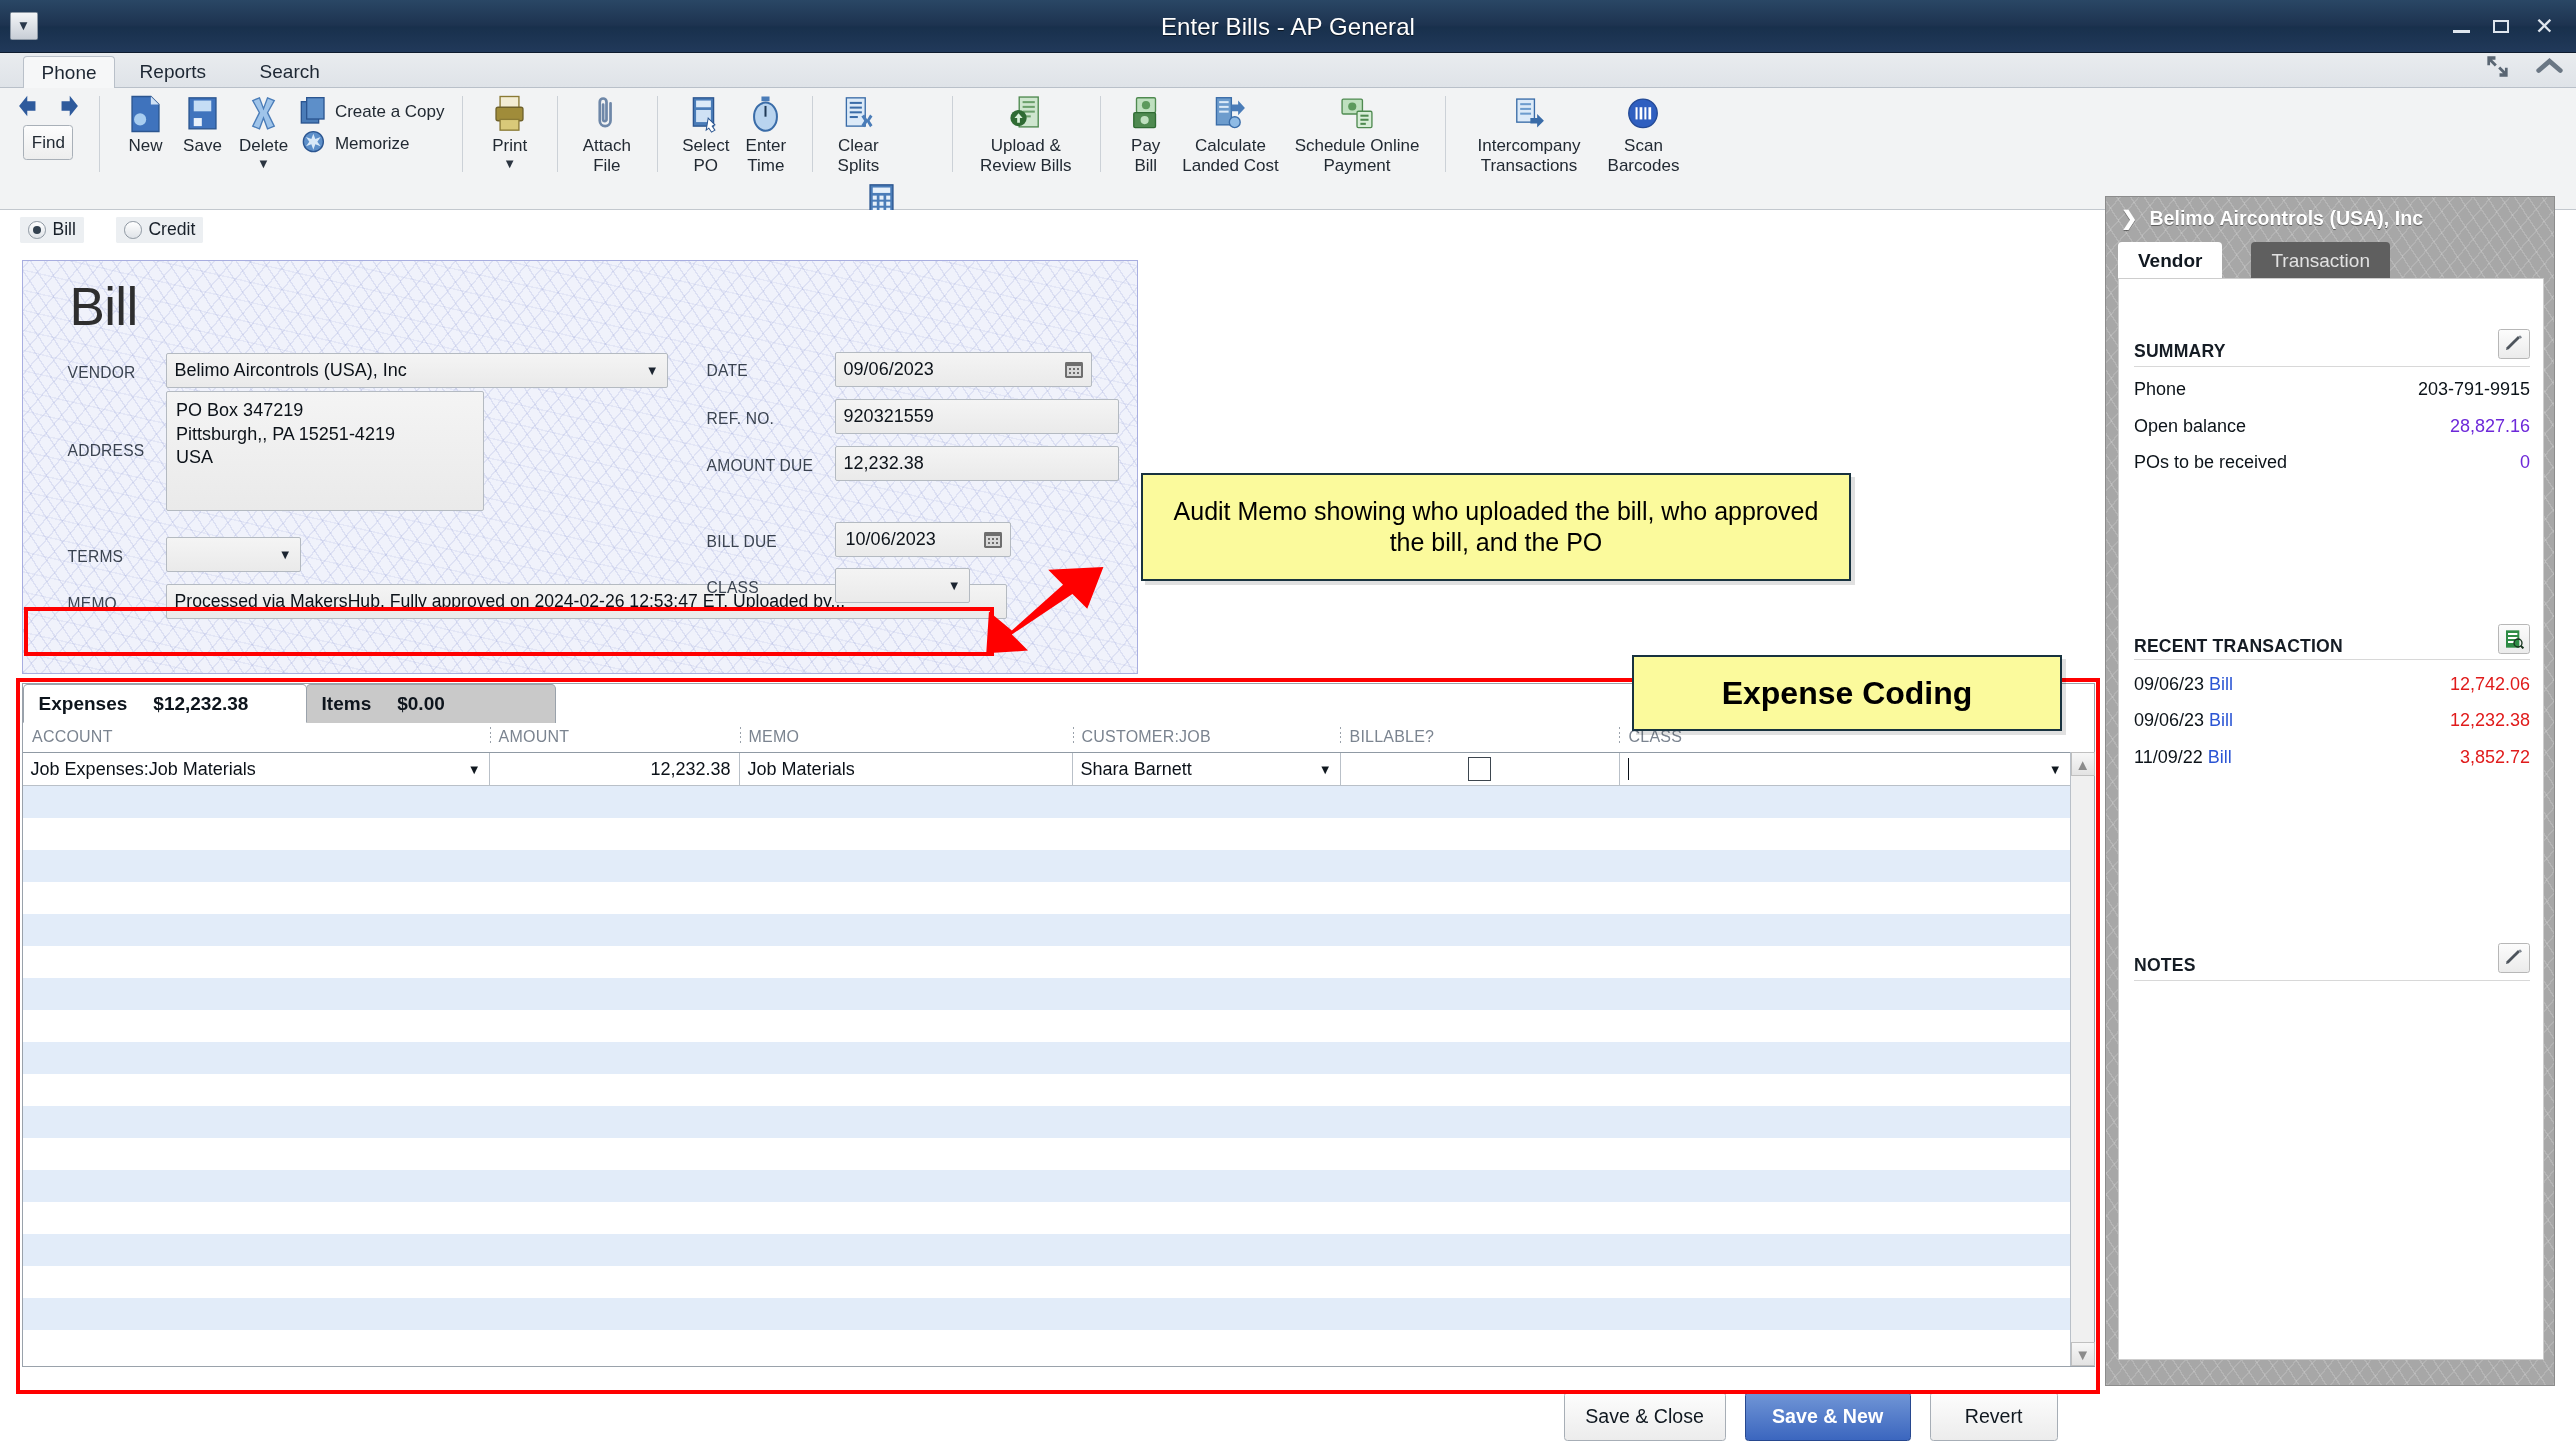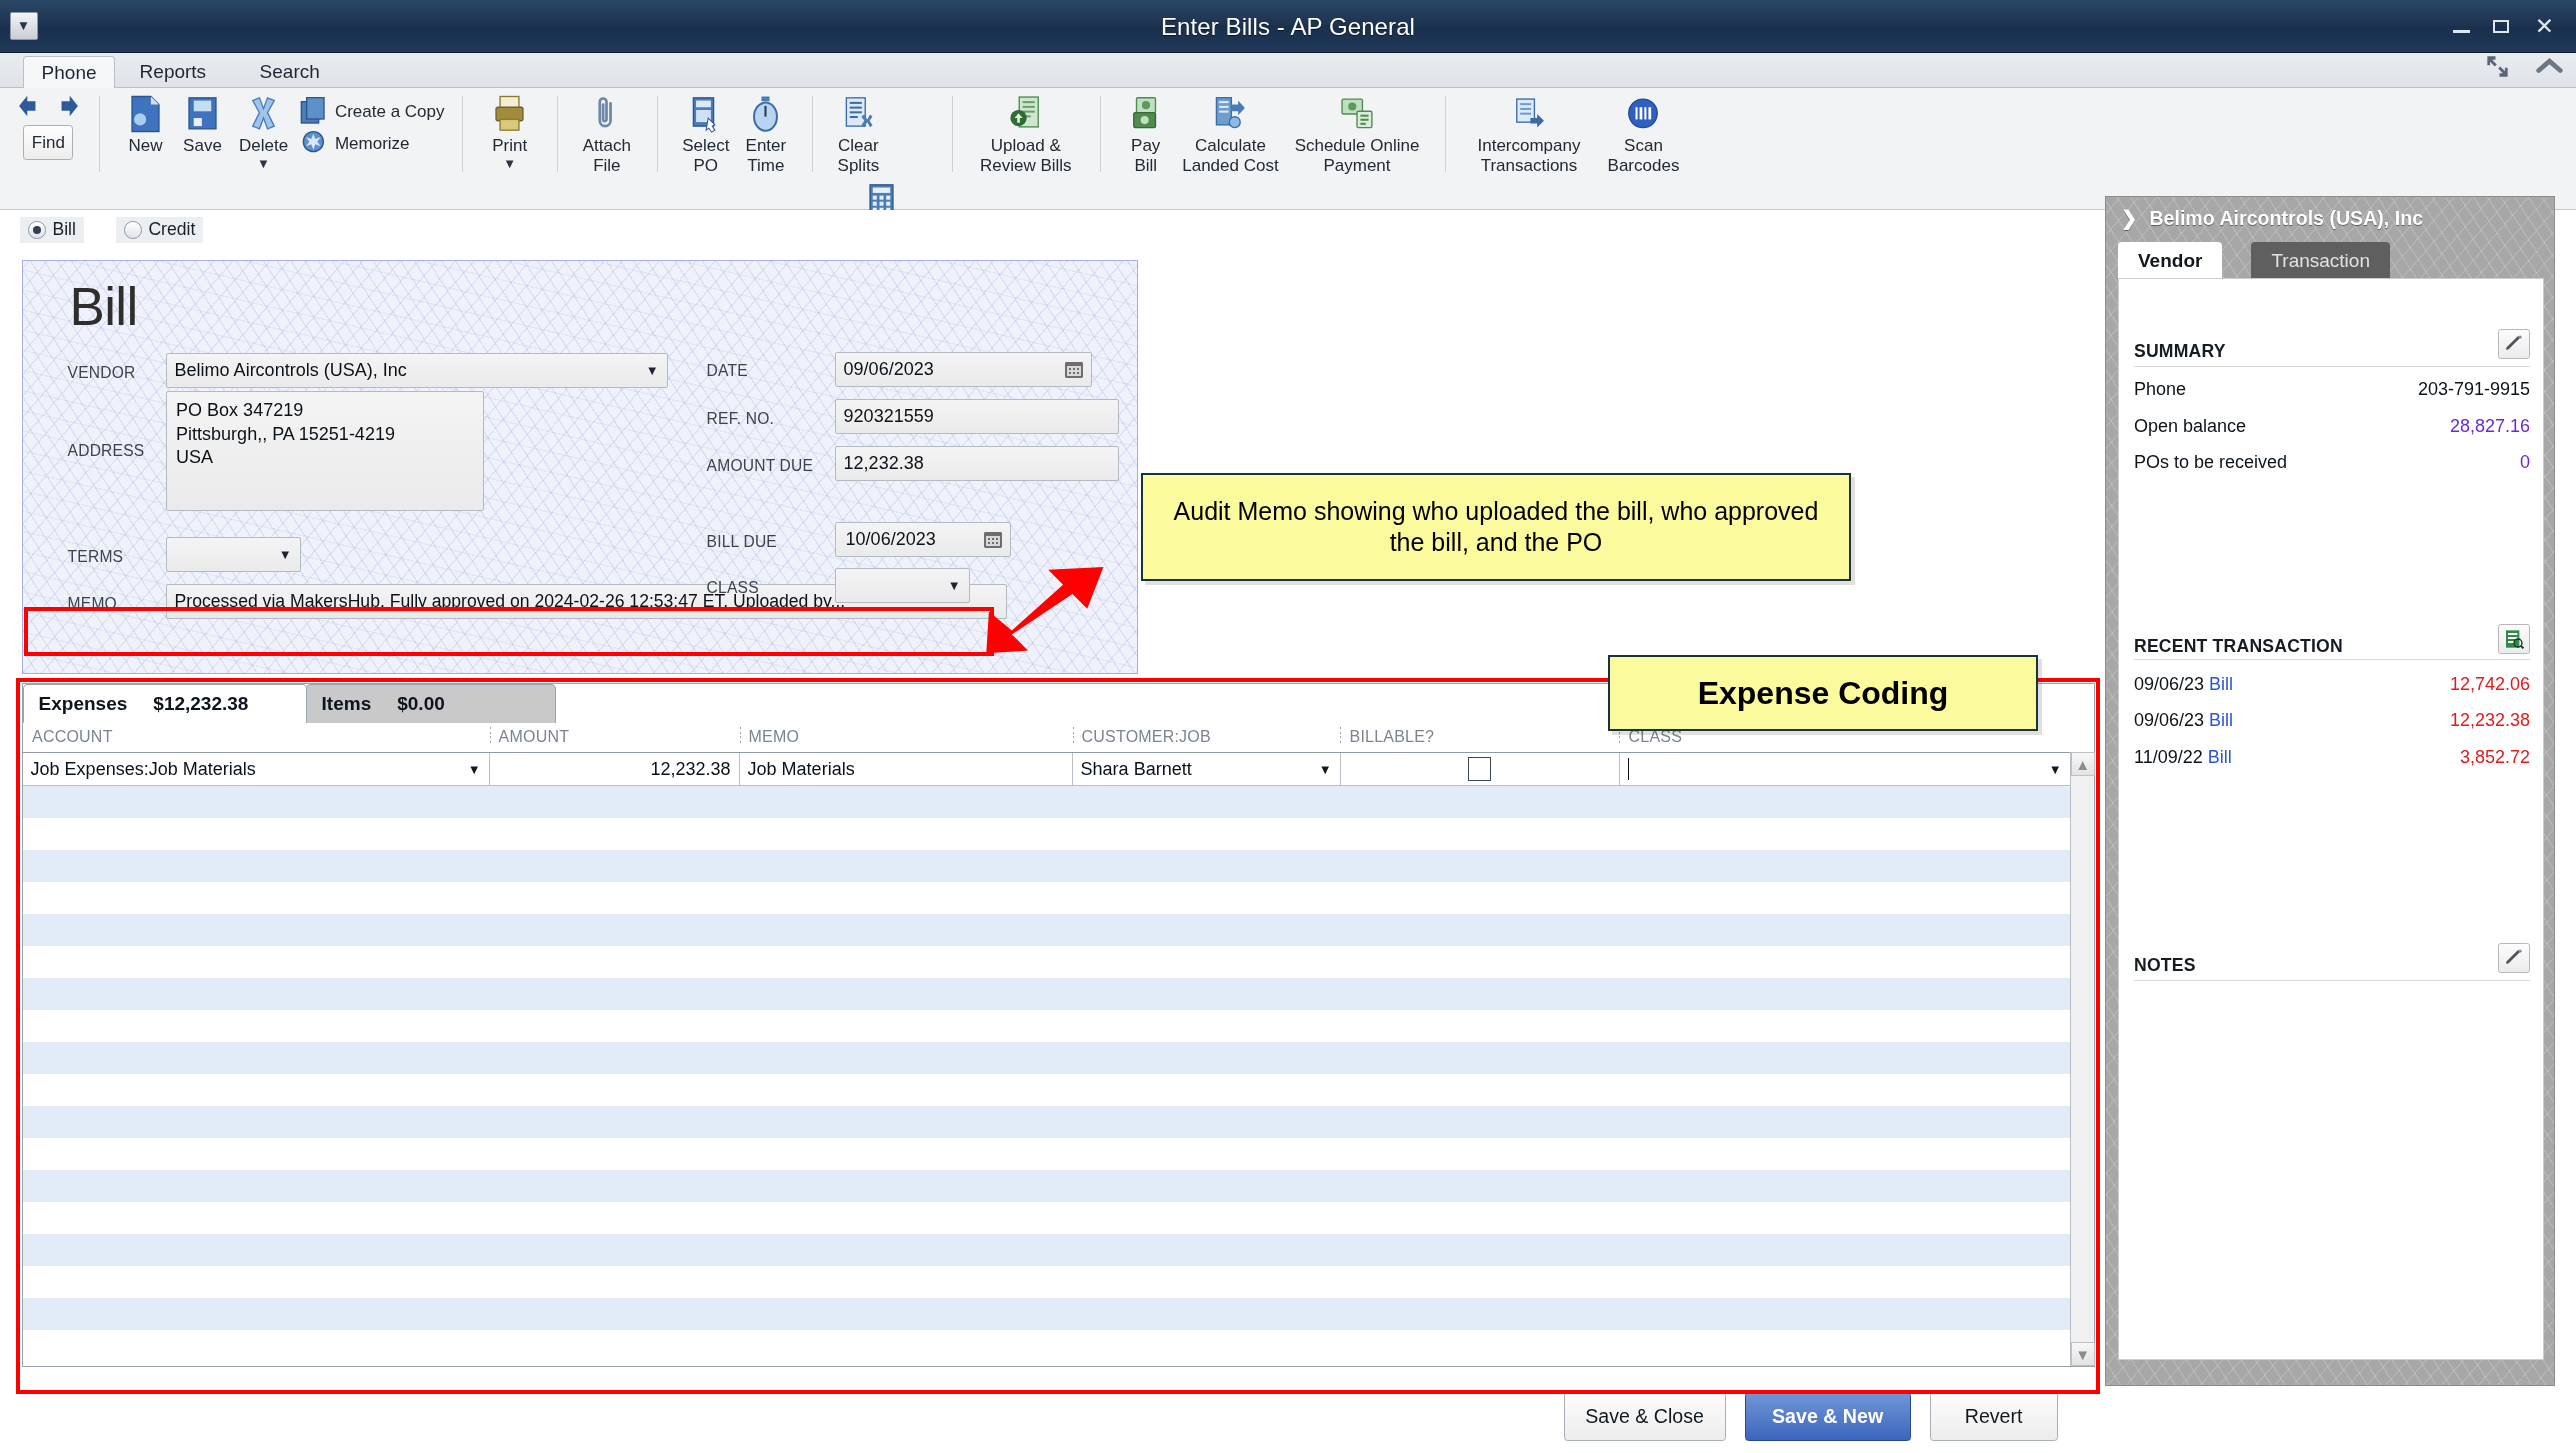--- a/index.html
+++ b/index.html
@@ -230,21 +230,21 @@
   .fbtn.primary { background: linear-gradient(to bottom,#7196d6,#3b66bf); border: 0.7px solid #27488f; color: #ffffff; font-weight: bold; }
 
   
   .redbox { position:absolute; border: 4.7px solid #ff0000; pointer-events:none; }
   .callout {
     position:absolute; background: #fbfa9c; border: 2.7px solid #18323f;
     display:flex; align-items:center; justify-content:center; text-align:center;
     color: #000; box-shadow: 4px 4px 0 rgba(0,0,0,.12);
   }
   .callout.memo { font-size: 25px; line-height: 1.25; padding: 0 15px; margin-left: 44px; }
-  .callout.coding { font-size: 32px; font-weight: bold; }
+  .callout.coding { font-size: 32px; font-weight: bold; margin-left: 24px; }
   .arrow { position:absolute; }
 </style>
 </head>
 <body>
 
 <div id="app">
 
   <div class="titlebar">
     <div class="win-menu-btn">▼</div>
     <div class="titlebar-title">Enter Bills - AP General</div>

